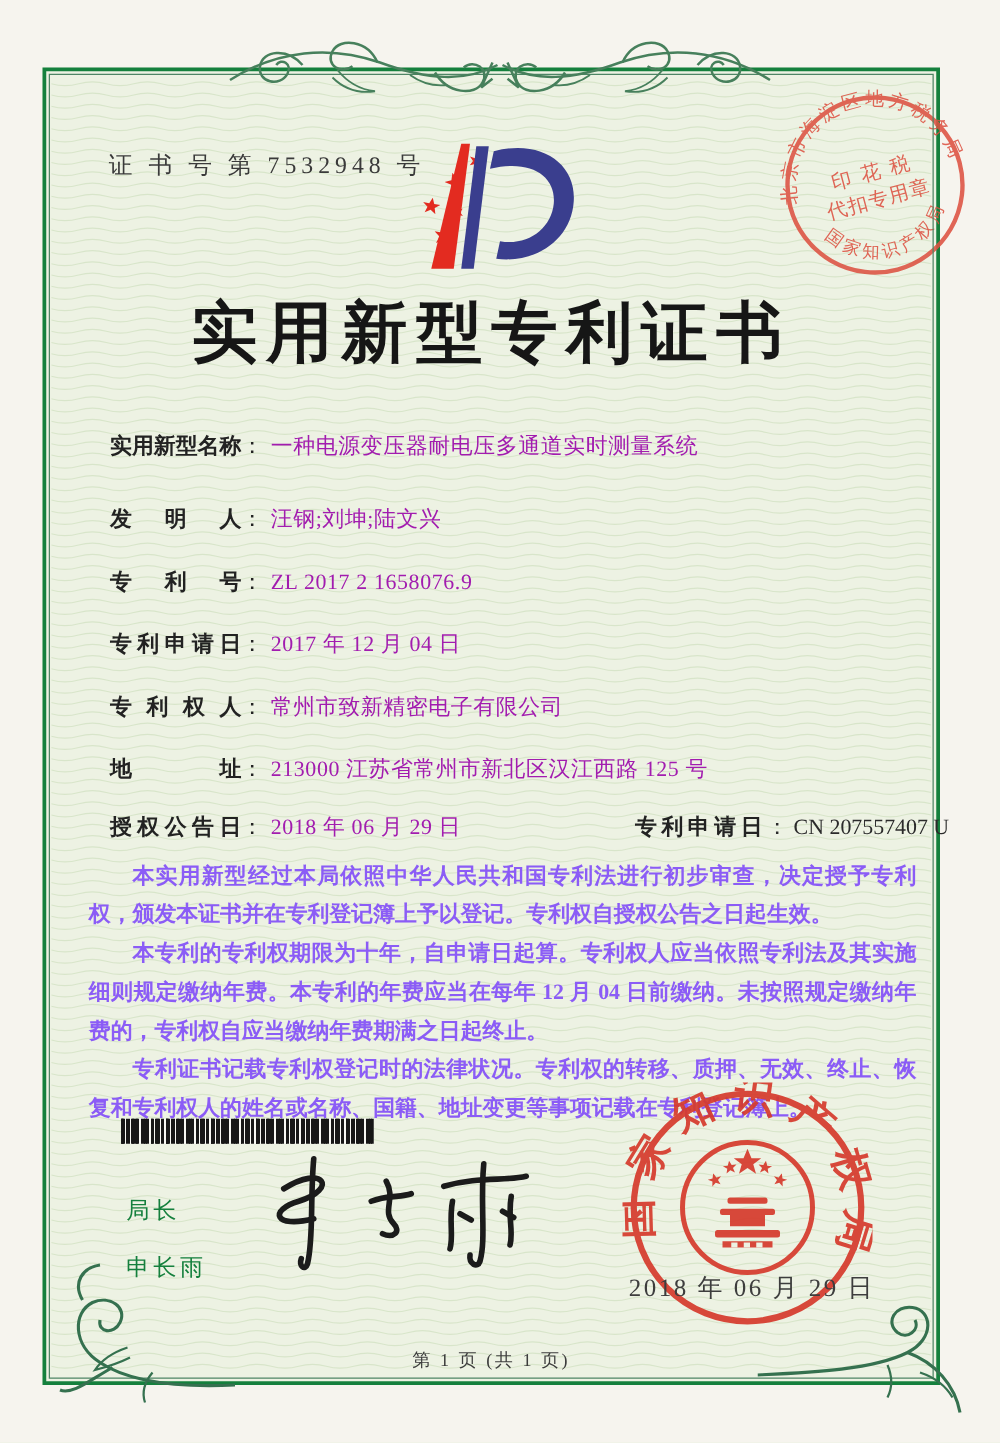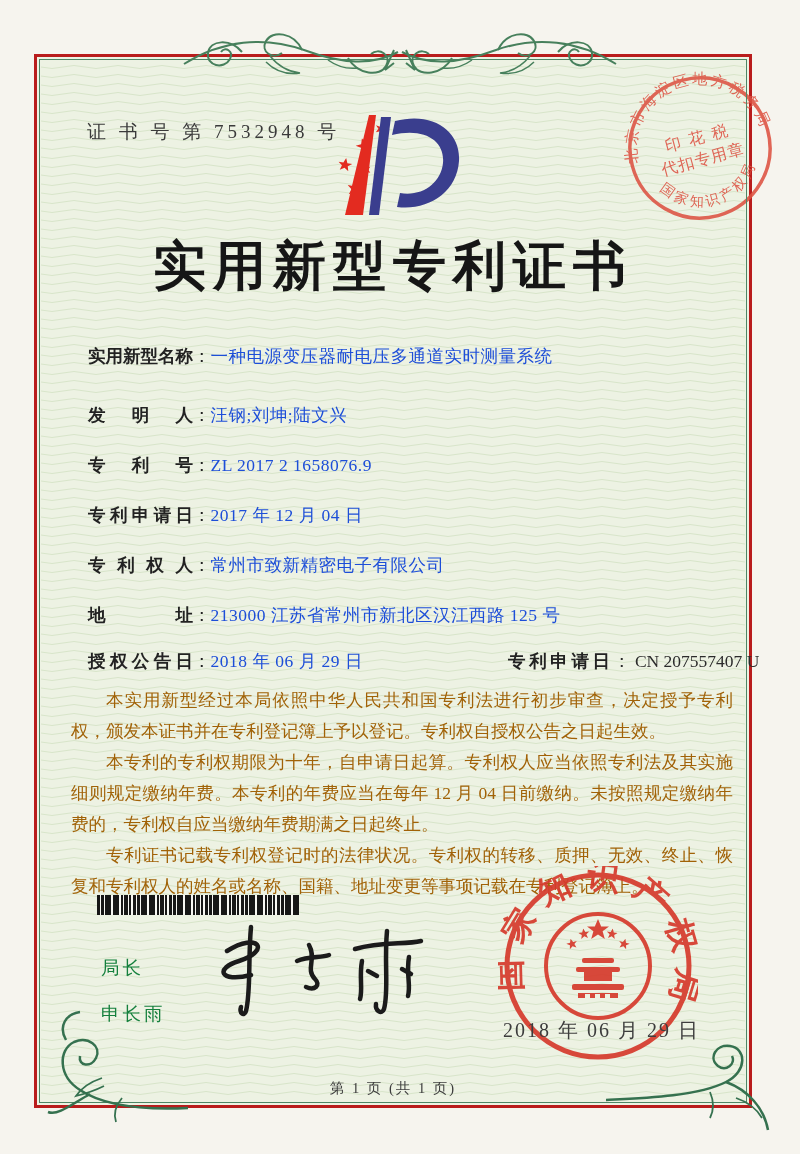--- a/index.html
+++ b/index.html
@@ -4,40 +4,40 @@
 <style>
   html,body{margin:0;padding:0;}
   body{
     width:800px;height:1154px;position:relative;overflow:hidden;
     background:#f6f4ee;
     font-family:"Liberation Serif","DejaVu Serif",serif;
     color:#2b2b2b;
   }
   .frame{
     position:absolute;left:34px;top:54px;width:712px;height:1048px;
-    border:3px solid #b91c1c;background:#edf2e3;
+    border:3px solid #15803d;background:#edf2e3;
   }
   .frame::after{
     content:'';position:absolute;inset:2px;border:1px solid #4e8565;pointer-events:none;
   }
   .guilloche{position:absolute;inset:4px;width:calc(100% - 8px);height:calc(100% - 8px);}
   .abs{position:absolute;}
   .cert-no{left:50px;top:62px;font-size:19px;letter-spacing:4px;color:#3a3a3a;}
   .logo{left:296px;top:56px;width:140px;height:114px;}
   .title{left:0;top:174px;width:100%;text-align:center;font-size:53px;font-weight:bold;
          letter-spacing:7px;color:#161616;}
   .stamp-tax{left:578px;top:6px;width:170px;height:170px;transform:rotate(-15deg);opacity:.88;}
   .field{left:51px;font-size:17.5px;white-space:nowrap;}
   .field .lab{display:inline-block;width:105px;text-align:justify;text-align-last:justify;
               vertical-align:top;color:#222;font-weight:bold;}
   .field .col{color:#222;}
-  .field .val{color:#1d4ed8;letter-spacing:.5px;}
+  .field .val{margin-left:6px;color:#a21caf;letter-spacing:.5px;}
   .grant-no{left:420px;top:0;font-size:17.5px;white-space:nowrap;}
   .grant-no .lab{letter-spacing:3px;}
-  .paras{left:34px;top:628px;width:662px;font-size:17.5px;line-height:31px;text-align:justify;color:#a16207;}
+  .paras{left:34px;top:628px;width:662px;font-size:17.5px;line-height:31px;text-align:justify;color:#8b5cf6;font-weight:bold;}
   .paras p{margin:0;text-indent:2em;}
   .barcode{left:60px;top:838px;width:202px;height:20px;
     background-image:
       repeating-linear-gradient(90deg,#161616 0 2px,transparent 2px 4px),
       repeating-linear-gradient(90deg,#161616 0 3px,transparent 3px 9px),
       repeating-linear-gradient(90deg,#161616 0 1px,transparent 1px 6px);
     background-color:#f6f6f2;}
   .signer{left:52px;font-size:18.5px;letter-spacing:3px;color:#15803d;margin-left:12px;}
   .signature{left:160px;top:862px;width:255px;height:105px;}
   .seal-office{left:461px;top:809px;width:200px;height:200px;opacity:.92;}

